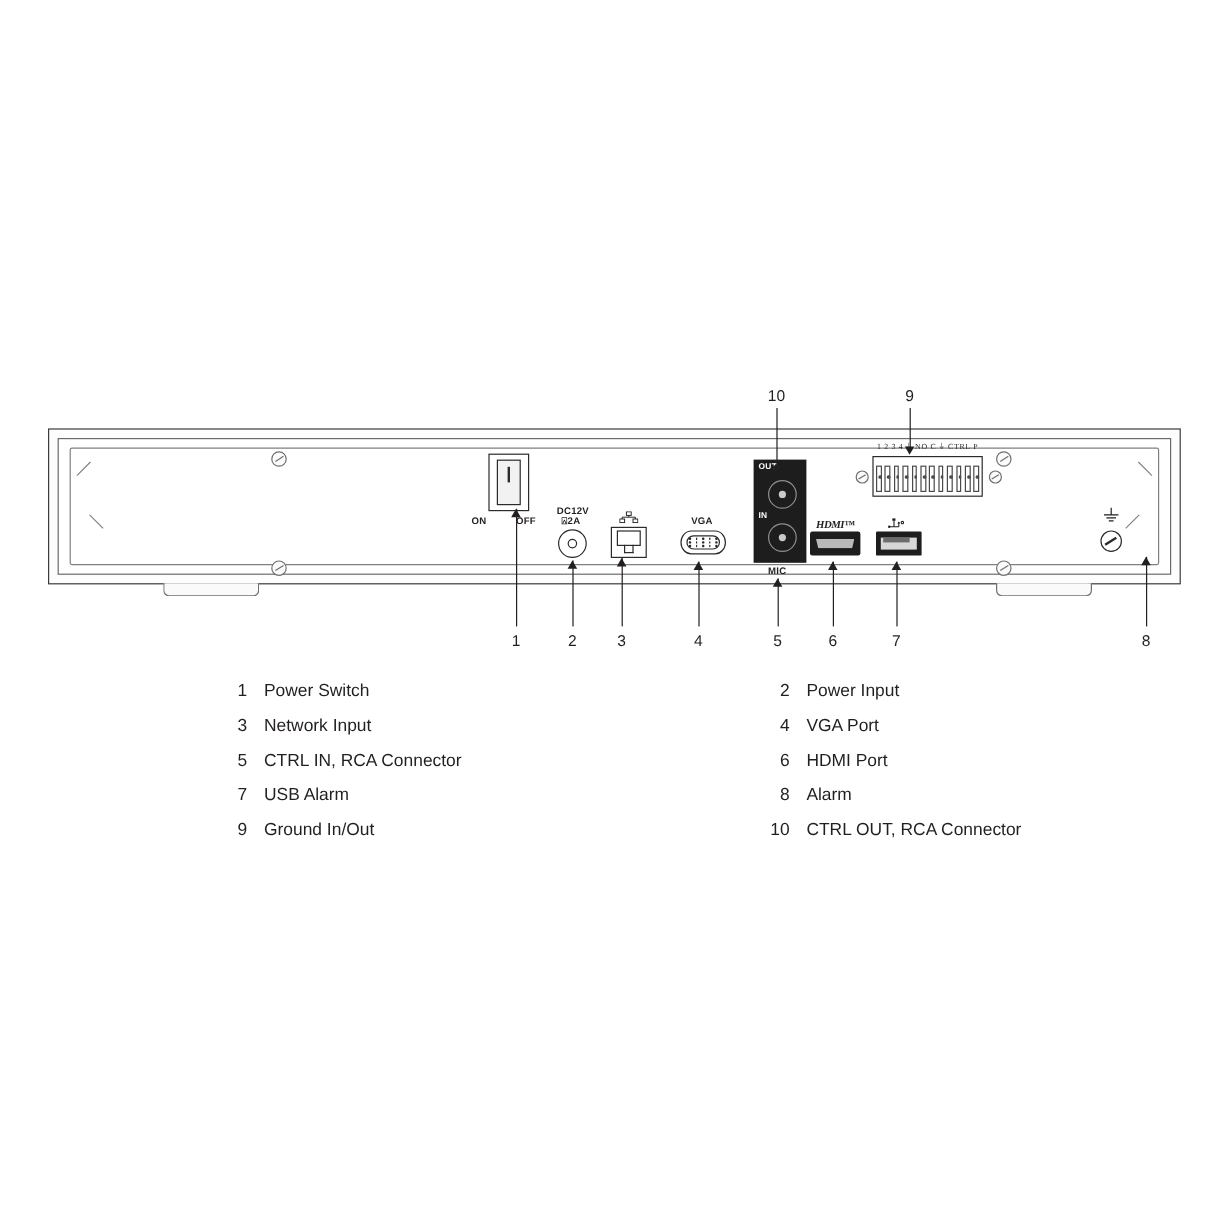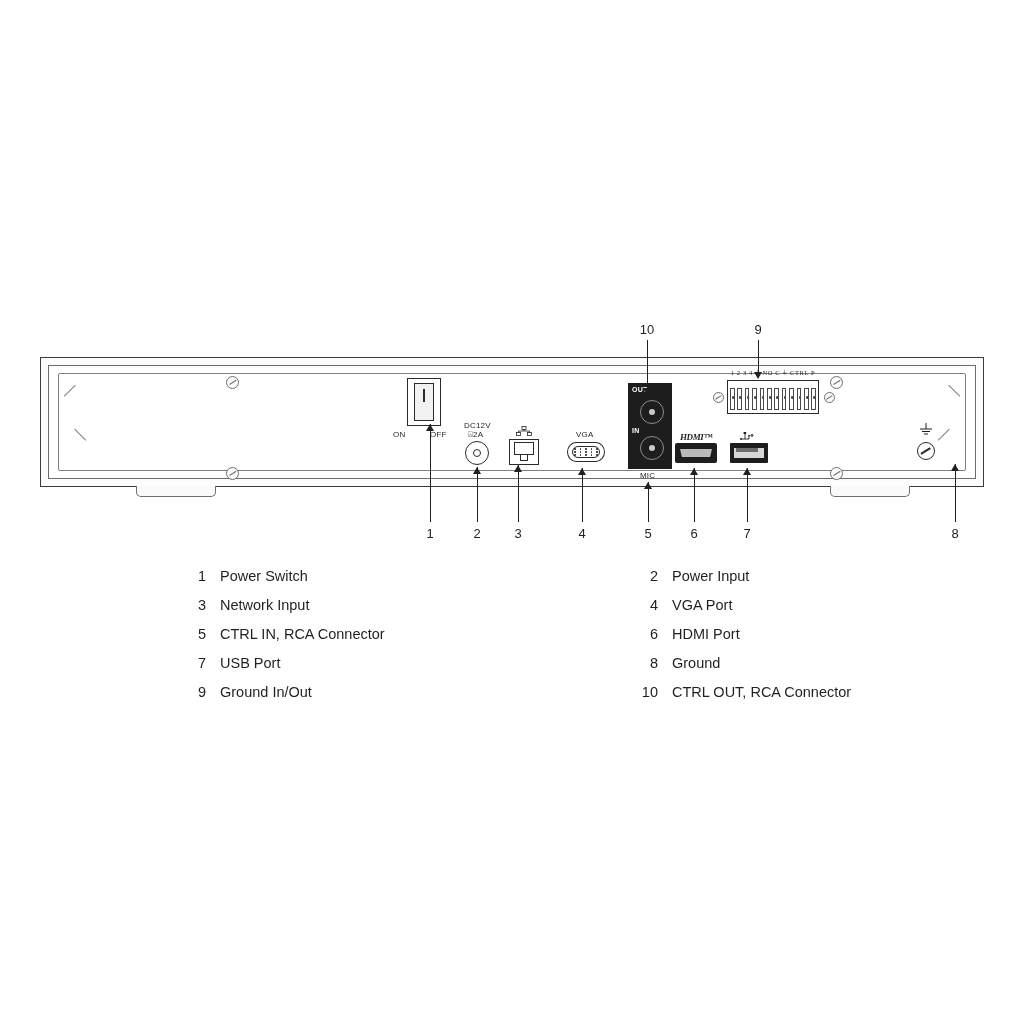--- a/index.html
+++ b/index.html
@@ -88,21 +88,21 @@
   }
 
   
   .port { position: absolute; font-family: Liberation Serif, serif; }
   .plabel {
     position: absolute;
     font-size: 8px;
     letter-spacing: .2px;
     color: #231f20;
     white-space: nowrap;
-    font-weight: normal;
+    font-weight: bold;
   }
 
   
   #power-switch .sw-body {
     position: absolute;
     left: 0; top: 0;
     width: 34px; height: 48px;
     border: 1.6px solid #2b2b2b;
     background: #ffffff;
     box-sizing: border-box;
@@ -646,25 +646,25 @@
     </div>
     <div class="legend-cell right">
       <span class="legend-num">6</span>
       <span class="legend-text">HDMI Port</span>
     </div>
   </div>
 
   <div class="legend-row">
     <div class="legend-cell left">
       <span class="legend-num">7</span>
-      <span class="legend-text">USB Port</span>
+      <span class="legend-text">USB Alarm</span>
     </div>
     <div class="legend-cell right">
       <span class="legend-num">8</span>
-      <span class="legend-text">Ground</span>
+      <span class="legend-text">Alarm</span>
     </div>
   </div>
 
   <div class="legend-row">
     <div class="legend-cell left">
       <span class="legend-num">9</span>
       <span class="legend-text">Ground In/Out</span>
     </div>
     <div class="legend-cell right">
       <span class="legend-num">10</span>

